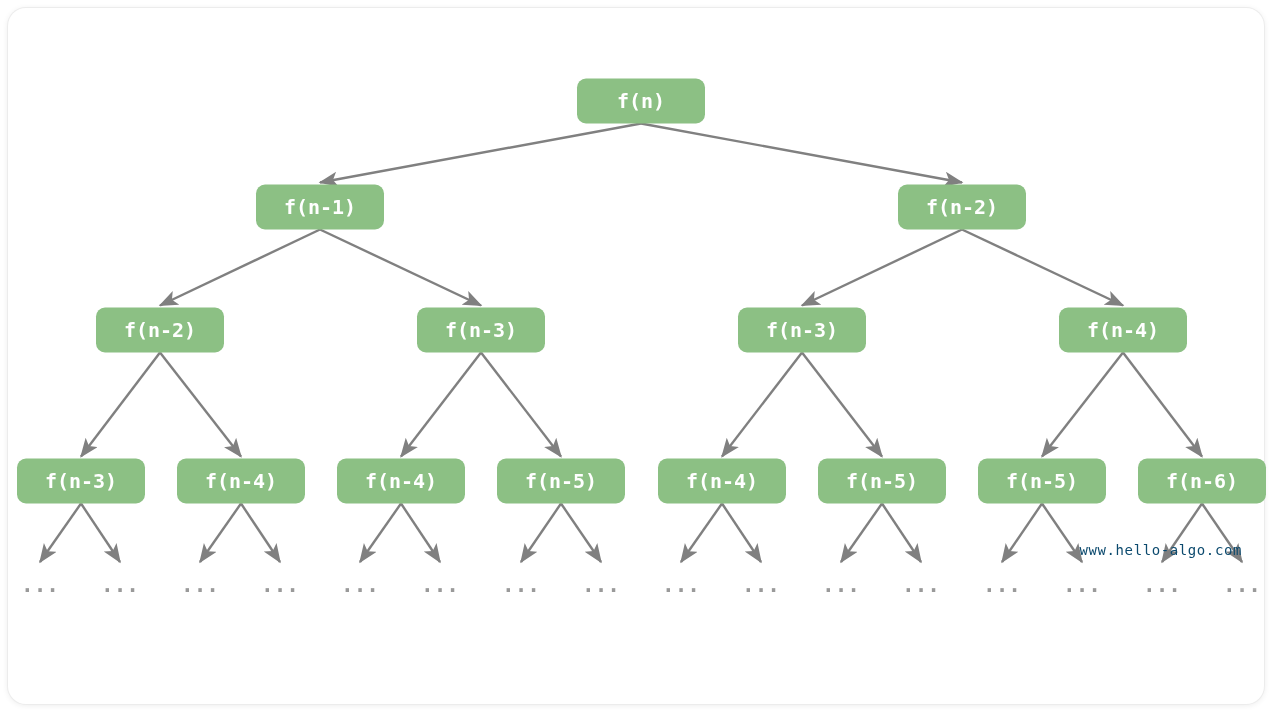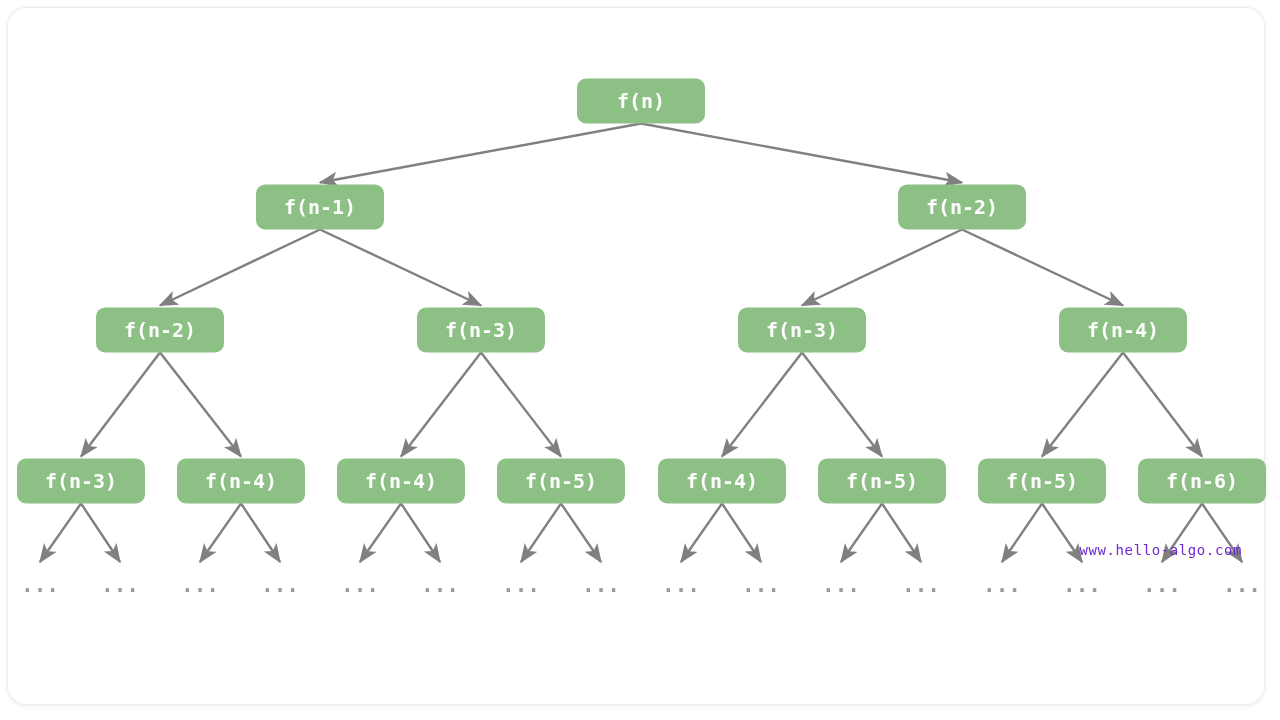--- a/index.html
+++ b/index.html
@@ -61,21 +61,21 @@
     fill: #9a9a9a;
     text-anchor: middle;
     dominant-baseline: middle;
   }
   .watermark {
     position: absolute;
     right: 38px;
     bottom: 30px;
     font-family: "DejaVu Sans Mono", monospace;
     font-size: 14px;
-    color: #6d28d9;
+    color: #0c4a6e;
     letter-spacing: 0.6px;
     white-space: nowrap;
   }
 </style>
 </head>
 <body>
 
 <div id="canvas">
   <div class="frame"></div>
 

